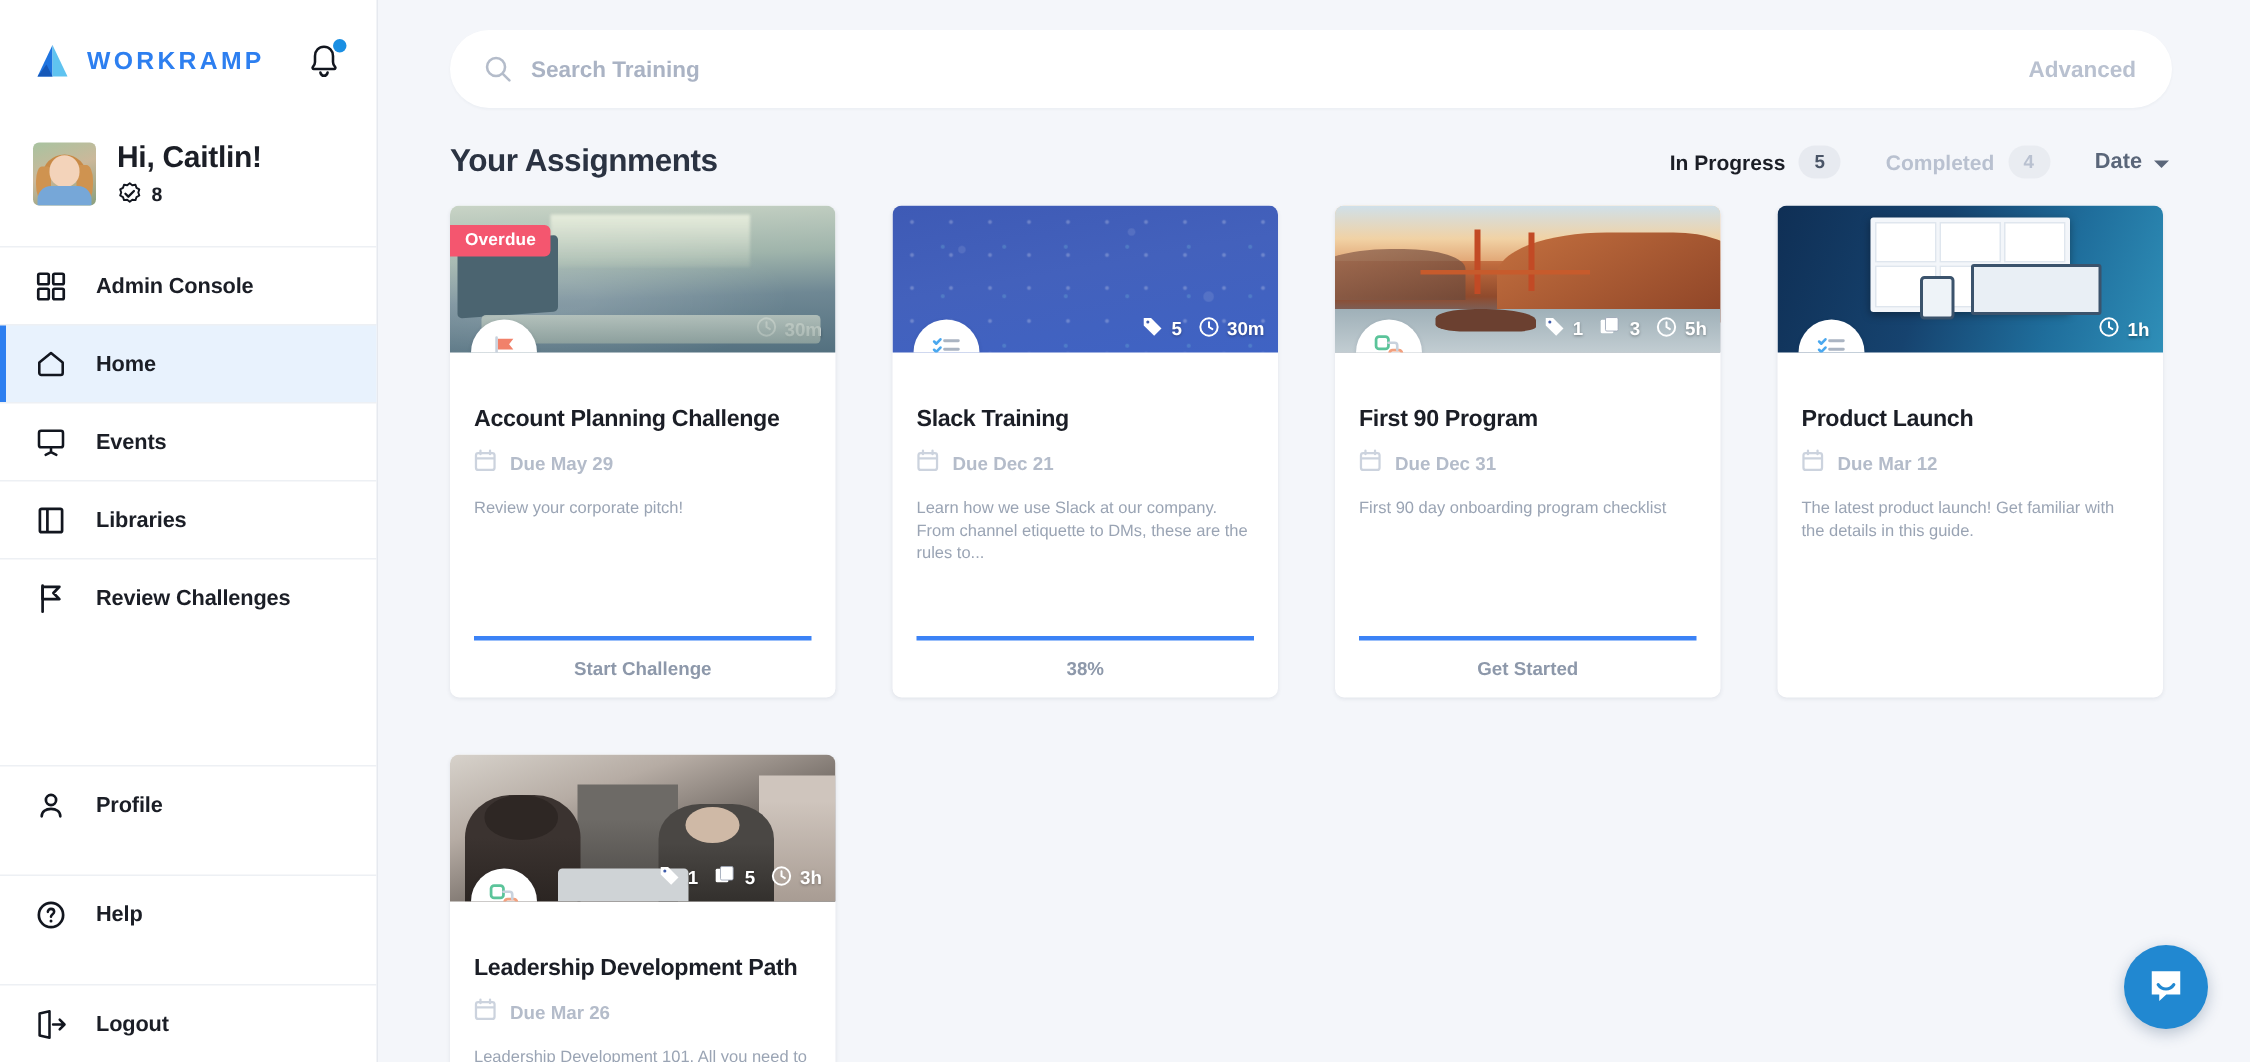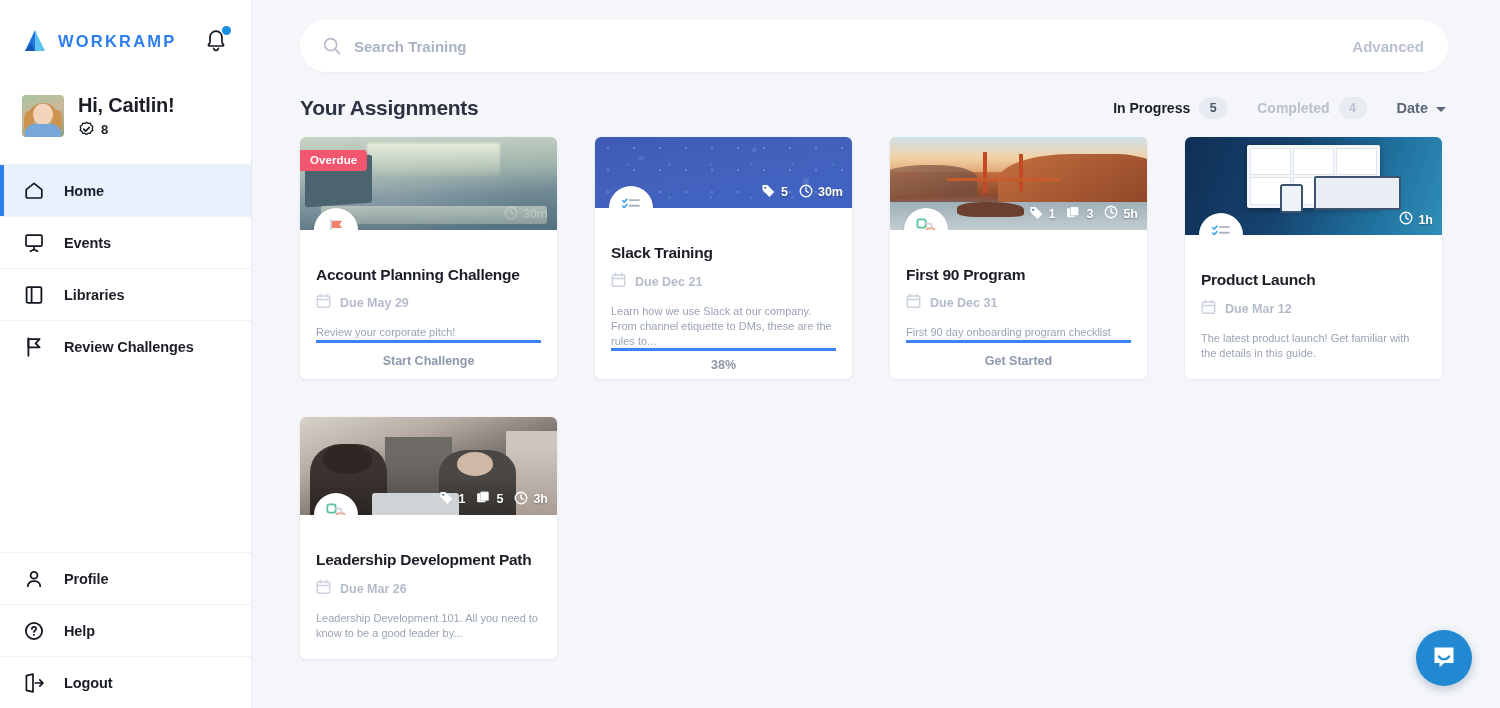--- a/index.html
+++ b/index.html
@@ -83,21 +83,21 @@
     color: #1b1e26; position: relative; cursor: pointer;
     font-size: 14.5px; font-weight: 700; letter-spacing: -0.1px;
   }
   .nav-item .nav-ico { width: 24px; display:flex; align-items:center; justify-content:center; flex:0 0 24px;}
   .nav-item.active { background: #e8f2fd; }
   .nav-item.active::before {
     content: ""; position: absolute; left: 0; top: 0; bottom: 0;
     width: 4px; background: #2d7ff0;
   }
   .spacer { flex: 1 1 auto; }
-  .nav-bottom { display: flex; flex-direction: column; }
+  .nav-bottom { display: flex; flex-direction: column; gap: 21px; }
 
   
   .main {
     flex: 1 1 auto; height: 708px; background: #f4f6fa;
     padding: 20px 52px 0 48px; position: relative; overflow: hidden;
   }
   .search-bar {
     height: 52px; background: #ffffff; border-radius: 26px;
     display: flex; align-items: center; padding: 0 24px 0 22px;
     box-shadow: 0 1px 2px rgba(30,40,70,0.04);
@@ -144,21 +144,21 @@
   
   .grid {
     margin-top: 17px; display: grid;
     grid-template-columns: repeat(4, 257px);
     gap: 38px 38px;
   }
   .card {
     width: 257px; background: #ffffff; border-radius: 6px;
     box-shadow: 0 1px 3px rgba(30,40,70,0.09);
     position: relative; overflow: hidden; cursor: pointer;
-    display: flex; flex-direction: column; height: 242px;
+    display: flex; flex-direction: column; height: 328px;
   }
   .thumb { height: 98px; position: relative; overflow: hidden; }
   .badge-overdue {
     position: absolute; left: 0; top: 13px;
     background: #f4566f; color: #fff; font-size: 11.5px; font-weight: 700;
     padding: 4px 10px 5px 10px; border-radius: 0 4px 4px 0; letter-spacing: 0.1px;
   }
   .meta-row {
     position: absolute; right: 9px; bottom: 7px;
     display: flex; align-items: center; gap: 11px;
@@ -328,20 +328,31 @@
           <svg width="17" height="17" viewBox="0 0 20 20">
             <path d="M10 1.4l2 1.5 2.5-.3.8 2.4 2.2 1.2-.8 2.4.8 2.4-2.2 1.2-.8 2.4-2.5-.3-2 1.5-2-1.5-2.5.3-.8-2.4-2.2-1.2.8-2.4-.8-2.4 2.2-1.2.8-2.4 2.5.3z" fill="none" stroke="#12161f" stroke-width="1.5" stroke-linejoin="round"></path>
             <path d="M6.6 9.6l2.3 2.3 4.4-4.4" fill="none" stroke="#12161f" stroke-width="1.8" stroke-linecap="round" stroke-linejoin="round"></path>
           </svg>
           <span class="pts">8</span>
         </div>
       </div>
     </div>
 
     <nav class="nav-list">
+      <div class="nav-item">
+        <span class="nav-ico">
+          <svg width="20" height="20" viewBox="0 0 20 20">
+            <rect x="1.5" y="1.5" width="7" height="7" rx="1" fill="none" stroke="#12161f" stroke-width="1.8"></rect>
+            <rect x="11.5" y="1.5" width="7" height="7" rx="1" fill="none" stroke="#12161f" stroke-width="1.8"></rect>
+            <rect x="1.5" y="11.5" width="7" height="7" rx="1" fill="none" stroke="#12161f" stroke-width="1.8"></rect>
+            <rect x="11.5" y="11.5" width="7" height="7" rx="1" fill="none" stroke="#12161f" stroke-width="1.8"></rect>
+          </svg>
+        </span>
+        <span>Admin Console</span>
+      </div>
 
       <div class="nav-item active">
         <span class="nav-ico">
           <svg width="22" height="22" viewBox="0 0 22 22">
             <path d="M3.2 9.6 11 3.4l7.8 6.2v7.1c0 .7-.6 1.3-1.3 1.3H4.5c-.7 0-1.3-.6-1.3-1.3z" fill="none" stroke="#12161f" stroke-width="1.7" stroke-linejoin="round"></path>
           </svg>
         </span>
         <span>Home</span>
       </div>
 

